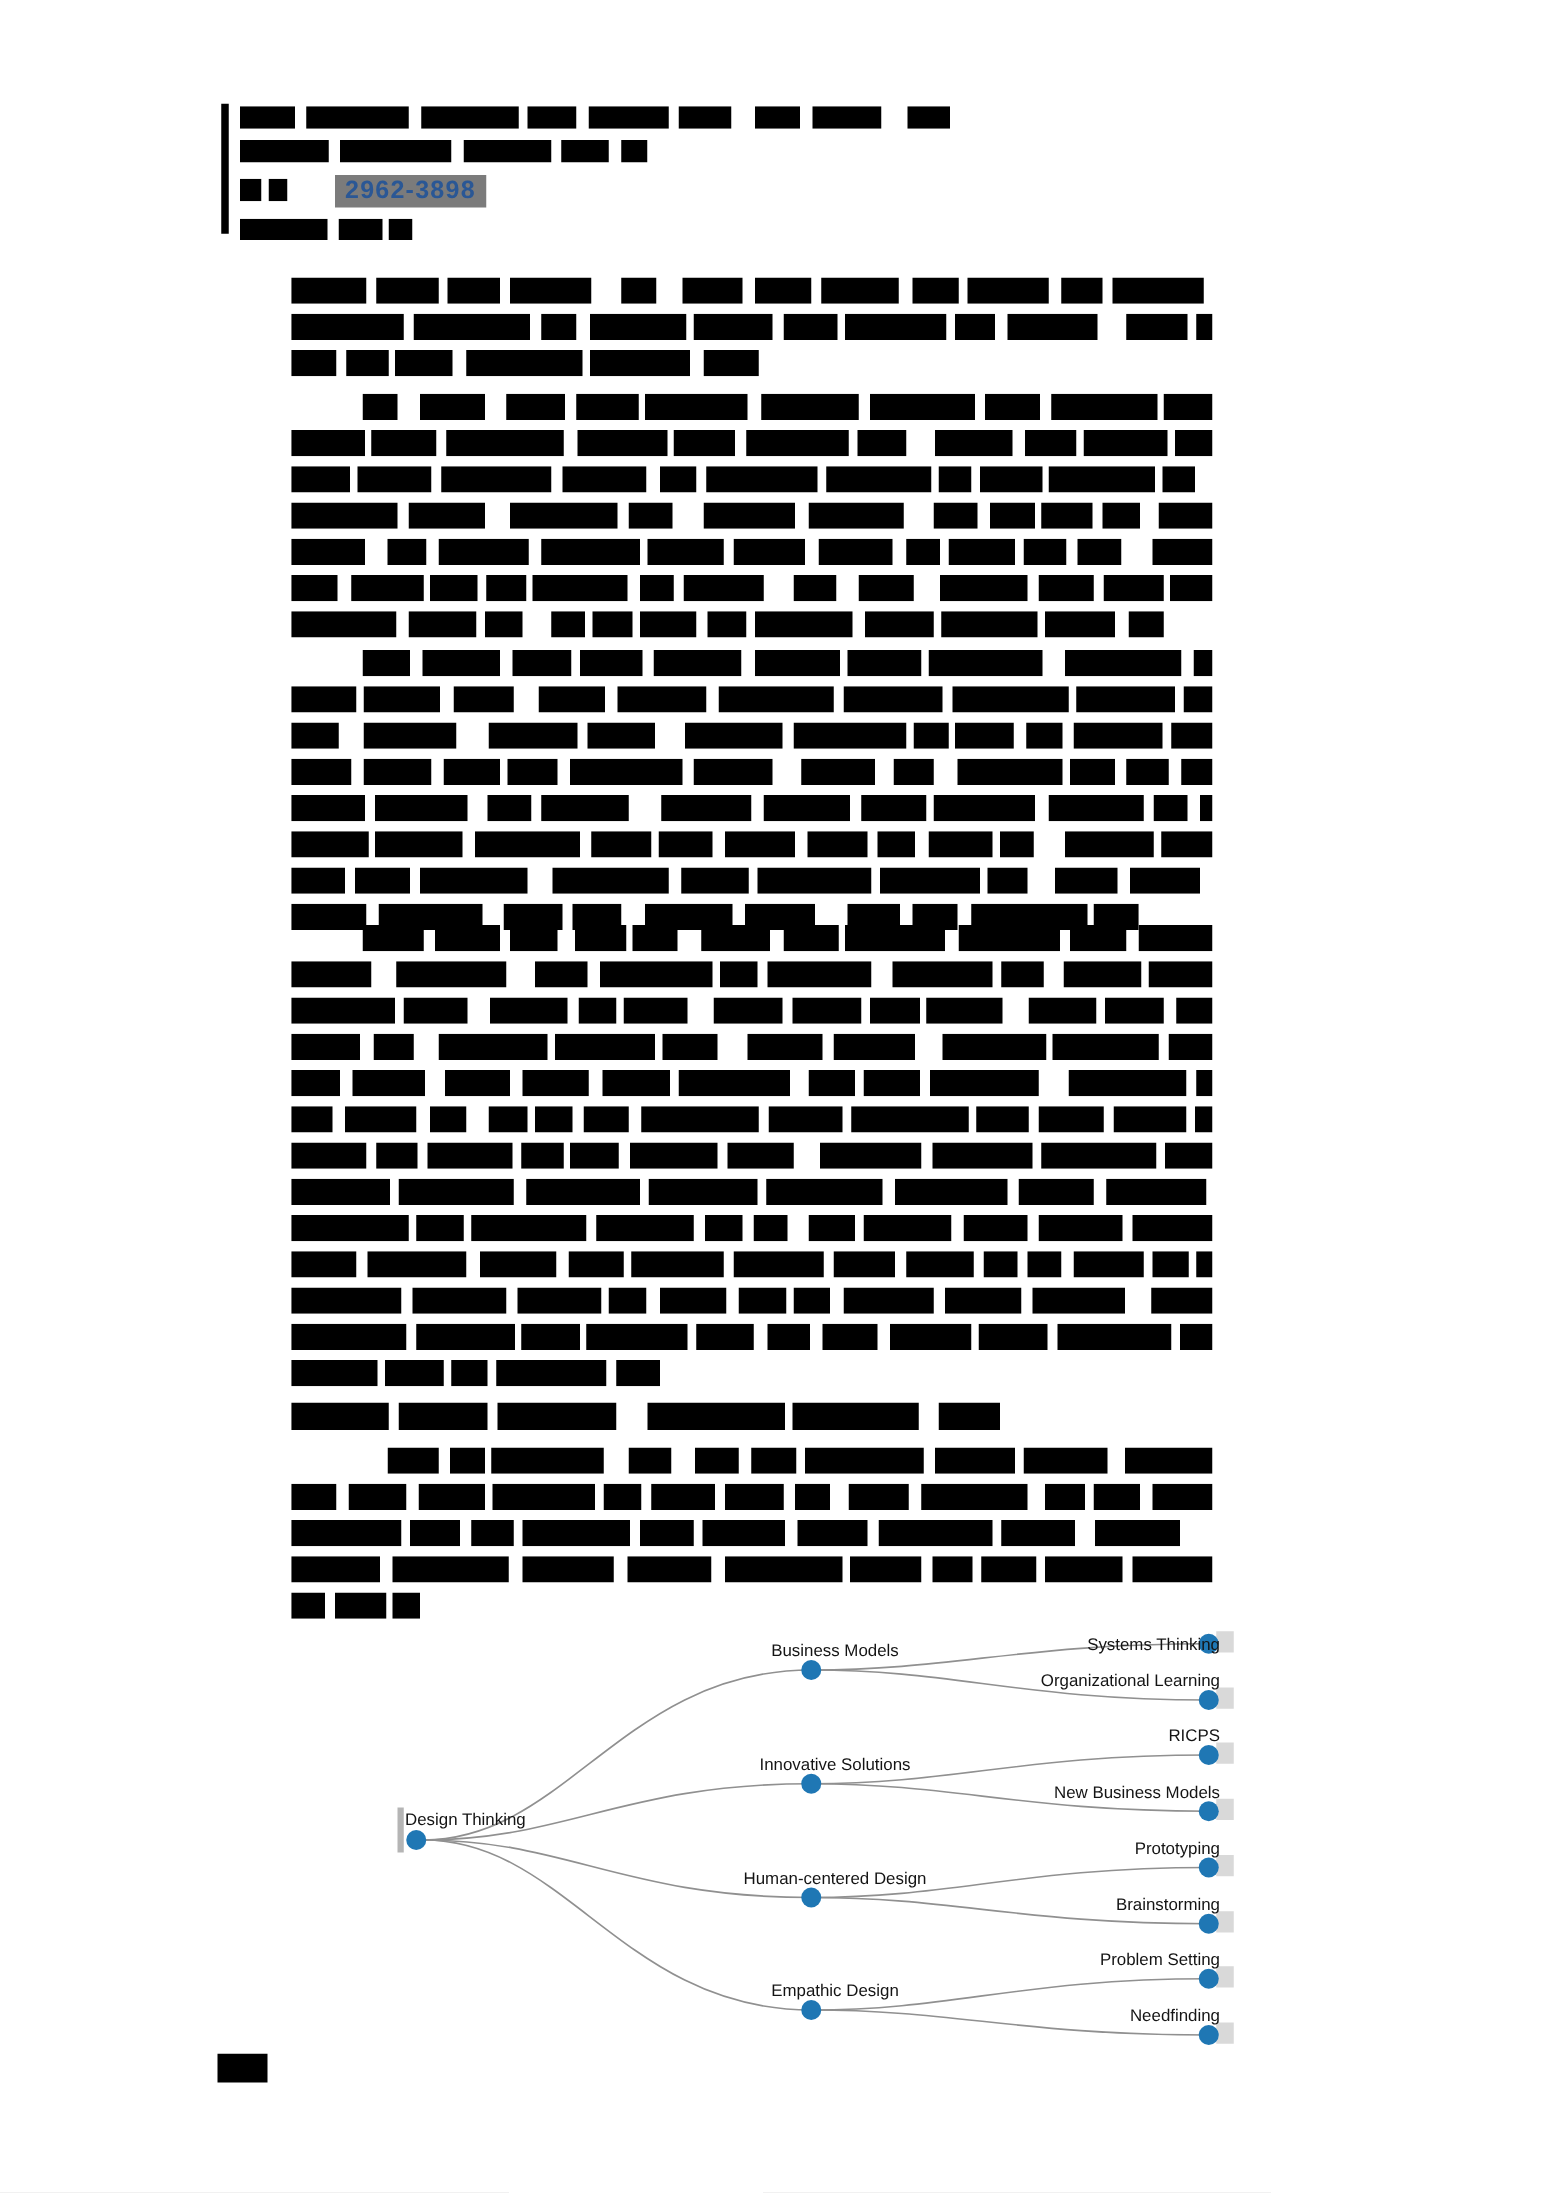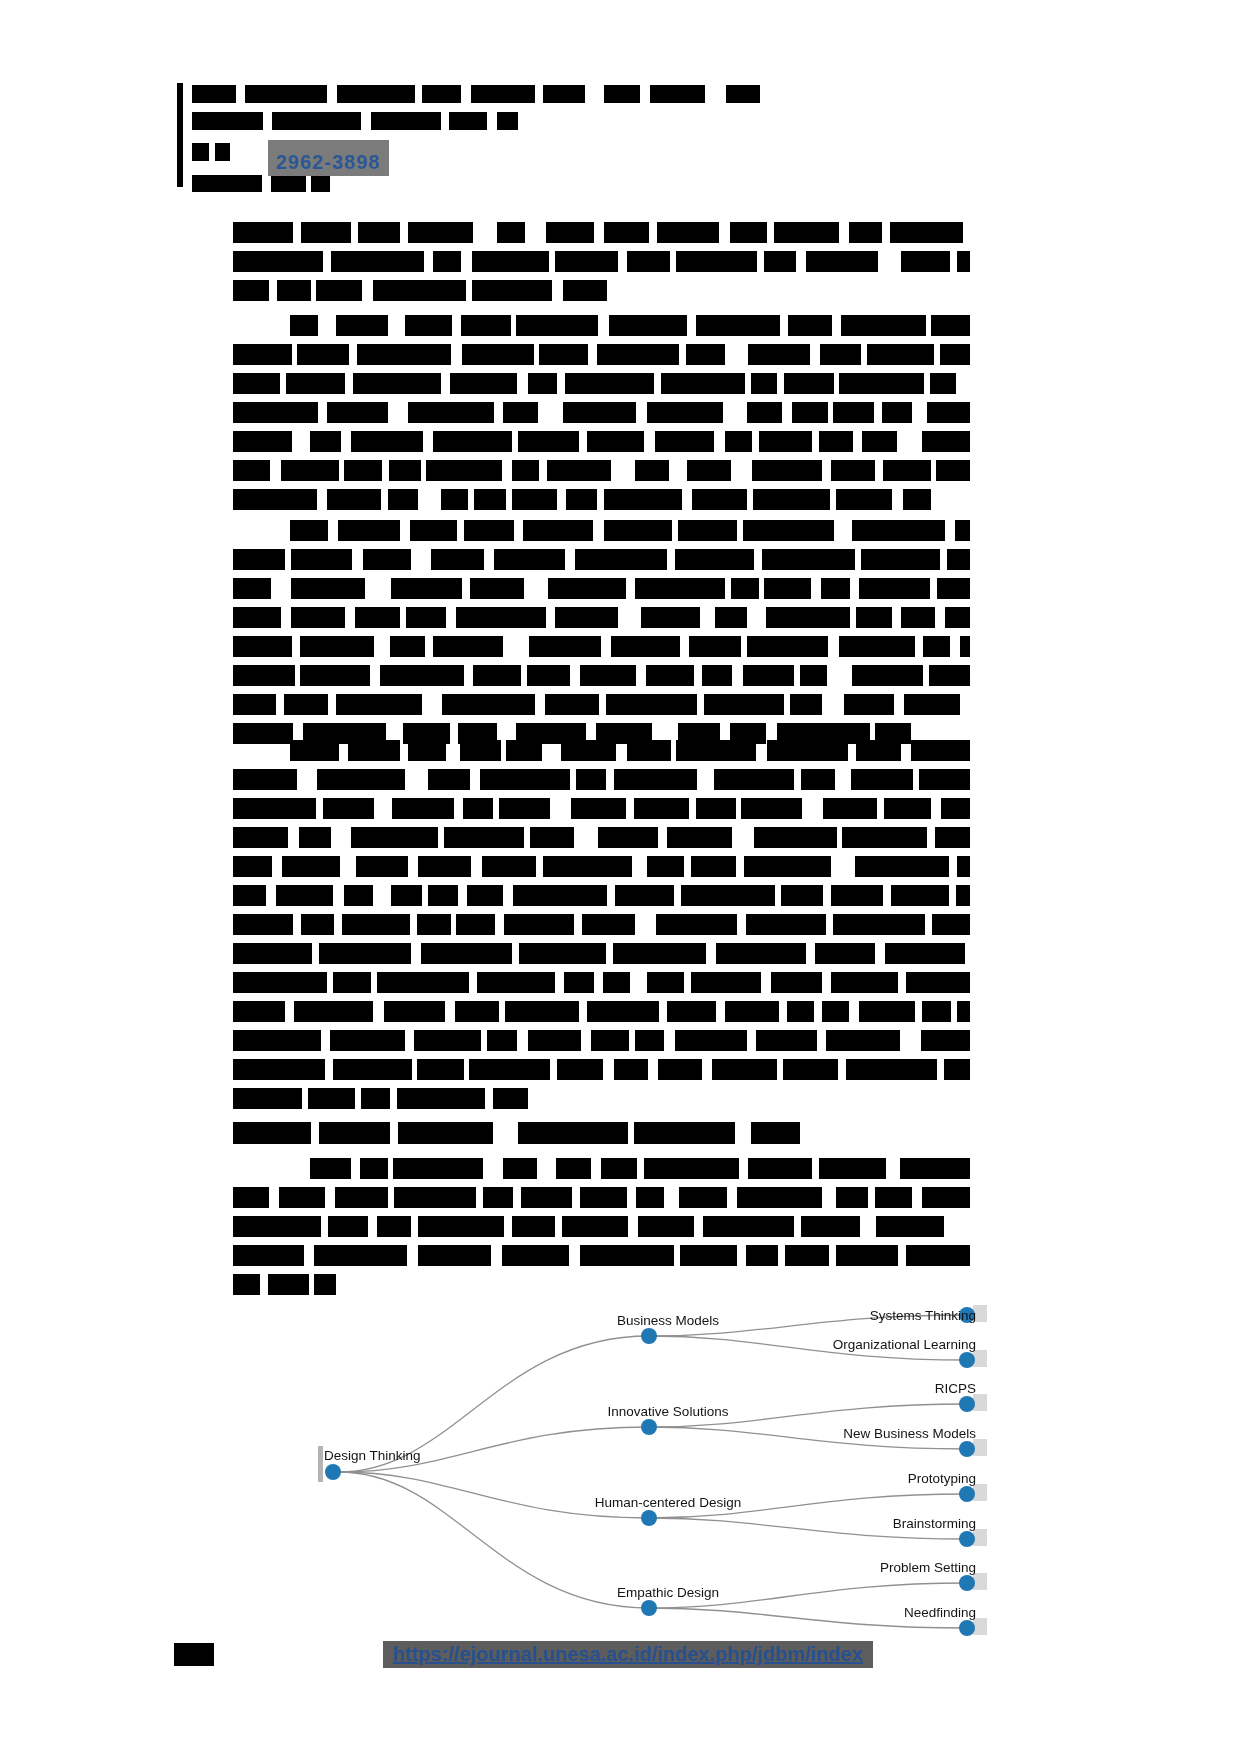--- a/index.html
+++ b/index.html
@@ -14,21 +14,21 @@
   
   .vbar{position:absolute;left:177px;top:83px;width:6px;height:104px;background:#000;}
   
   .rl{position:absolute;font-size:0;white-space:nowrap;overflow:hidden;}
   .rl span{display:inline-block;height:100%;background:#000;}
   
   .issn{
     position:absolute;left:268px;top:140px;
     background:#7b7b7b;color:#2a5795;
     font-size:20px;font-weight:bold;letter-spacing:1px;
-    padding:11px 8px 3px 8px;line-height:22px;
+    padding:1px 8px 3px 8px;line-height:22px;
   }
   
   .footer-url{
     position:absolute;left:383px;top:1641px;
     background:#5d5d5d;color:#26508f;
     font-size:20px;font-weight:bold;
     padding:2px 10px 3px 10px;line-height:22px;
     text-decoration:underline;text-decoration-color:#26508f;
     cursor:pointer;
   }
@@ -135,15 +135,14 @@
       <text font-family="&quot;Liberation Sans&quot;, sans-serif" font-size="13.5px" fill="#141414" x="368" y="217" text-anchor="middle">Human-centered Design</text>
       <text font-family="&quot;Liberation Sans&quot;, sans-serif" font-size="13.5px" fill="#141414" x="676" y="193" text-anchor="end">Prototyping</text>
       <text font-family="&quot;Liberation Sans&quot;, sans-serif" font-size="13.5px" fill="#141414" x="676" y="238" text-anchor="end">Brainstorming</text>
       <text font-family="&quot;Liberation Sans&quot;, sans-serif" font-size="13.5px" fill="#141414" x="368" y="307" text-anchor="middle">Empathic Design</text>
       <text font-family="&quot;Liberation Sans&quot;, sans-serif" font-size="13.5px" fill="#141414" x="676" y="282" text-anchor="end">Problem Setting</text>
       <text font-family="&quot;Liberation Sans&quot;, sans-serif" font-size="13.5px" fill="#141414" x="676" y="327" text-anchor="end">Needfinding</text>
     </svg>
 
   <div class="pagenum"></div>
 
-  <a class="footer-url">https://ejournal.unesa.ac.id/index.php/jdbm/index</a>
 
 </div>
 
 </body></html>

